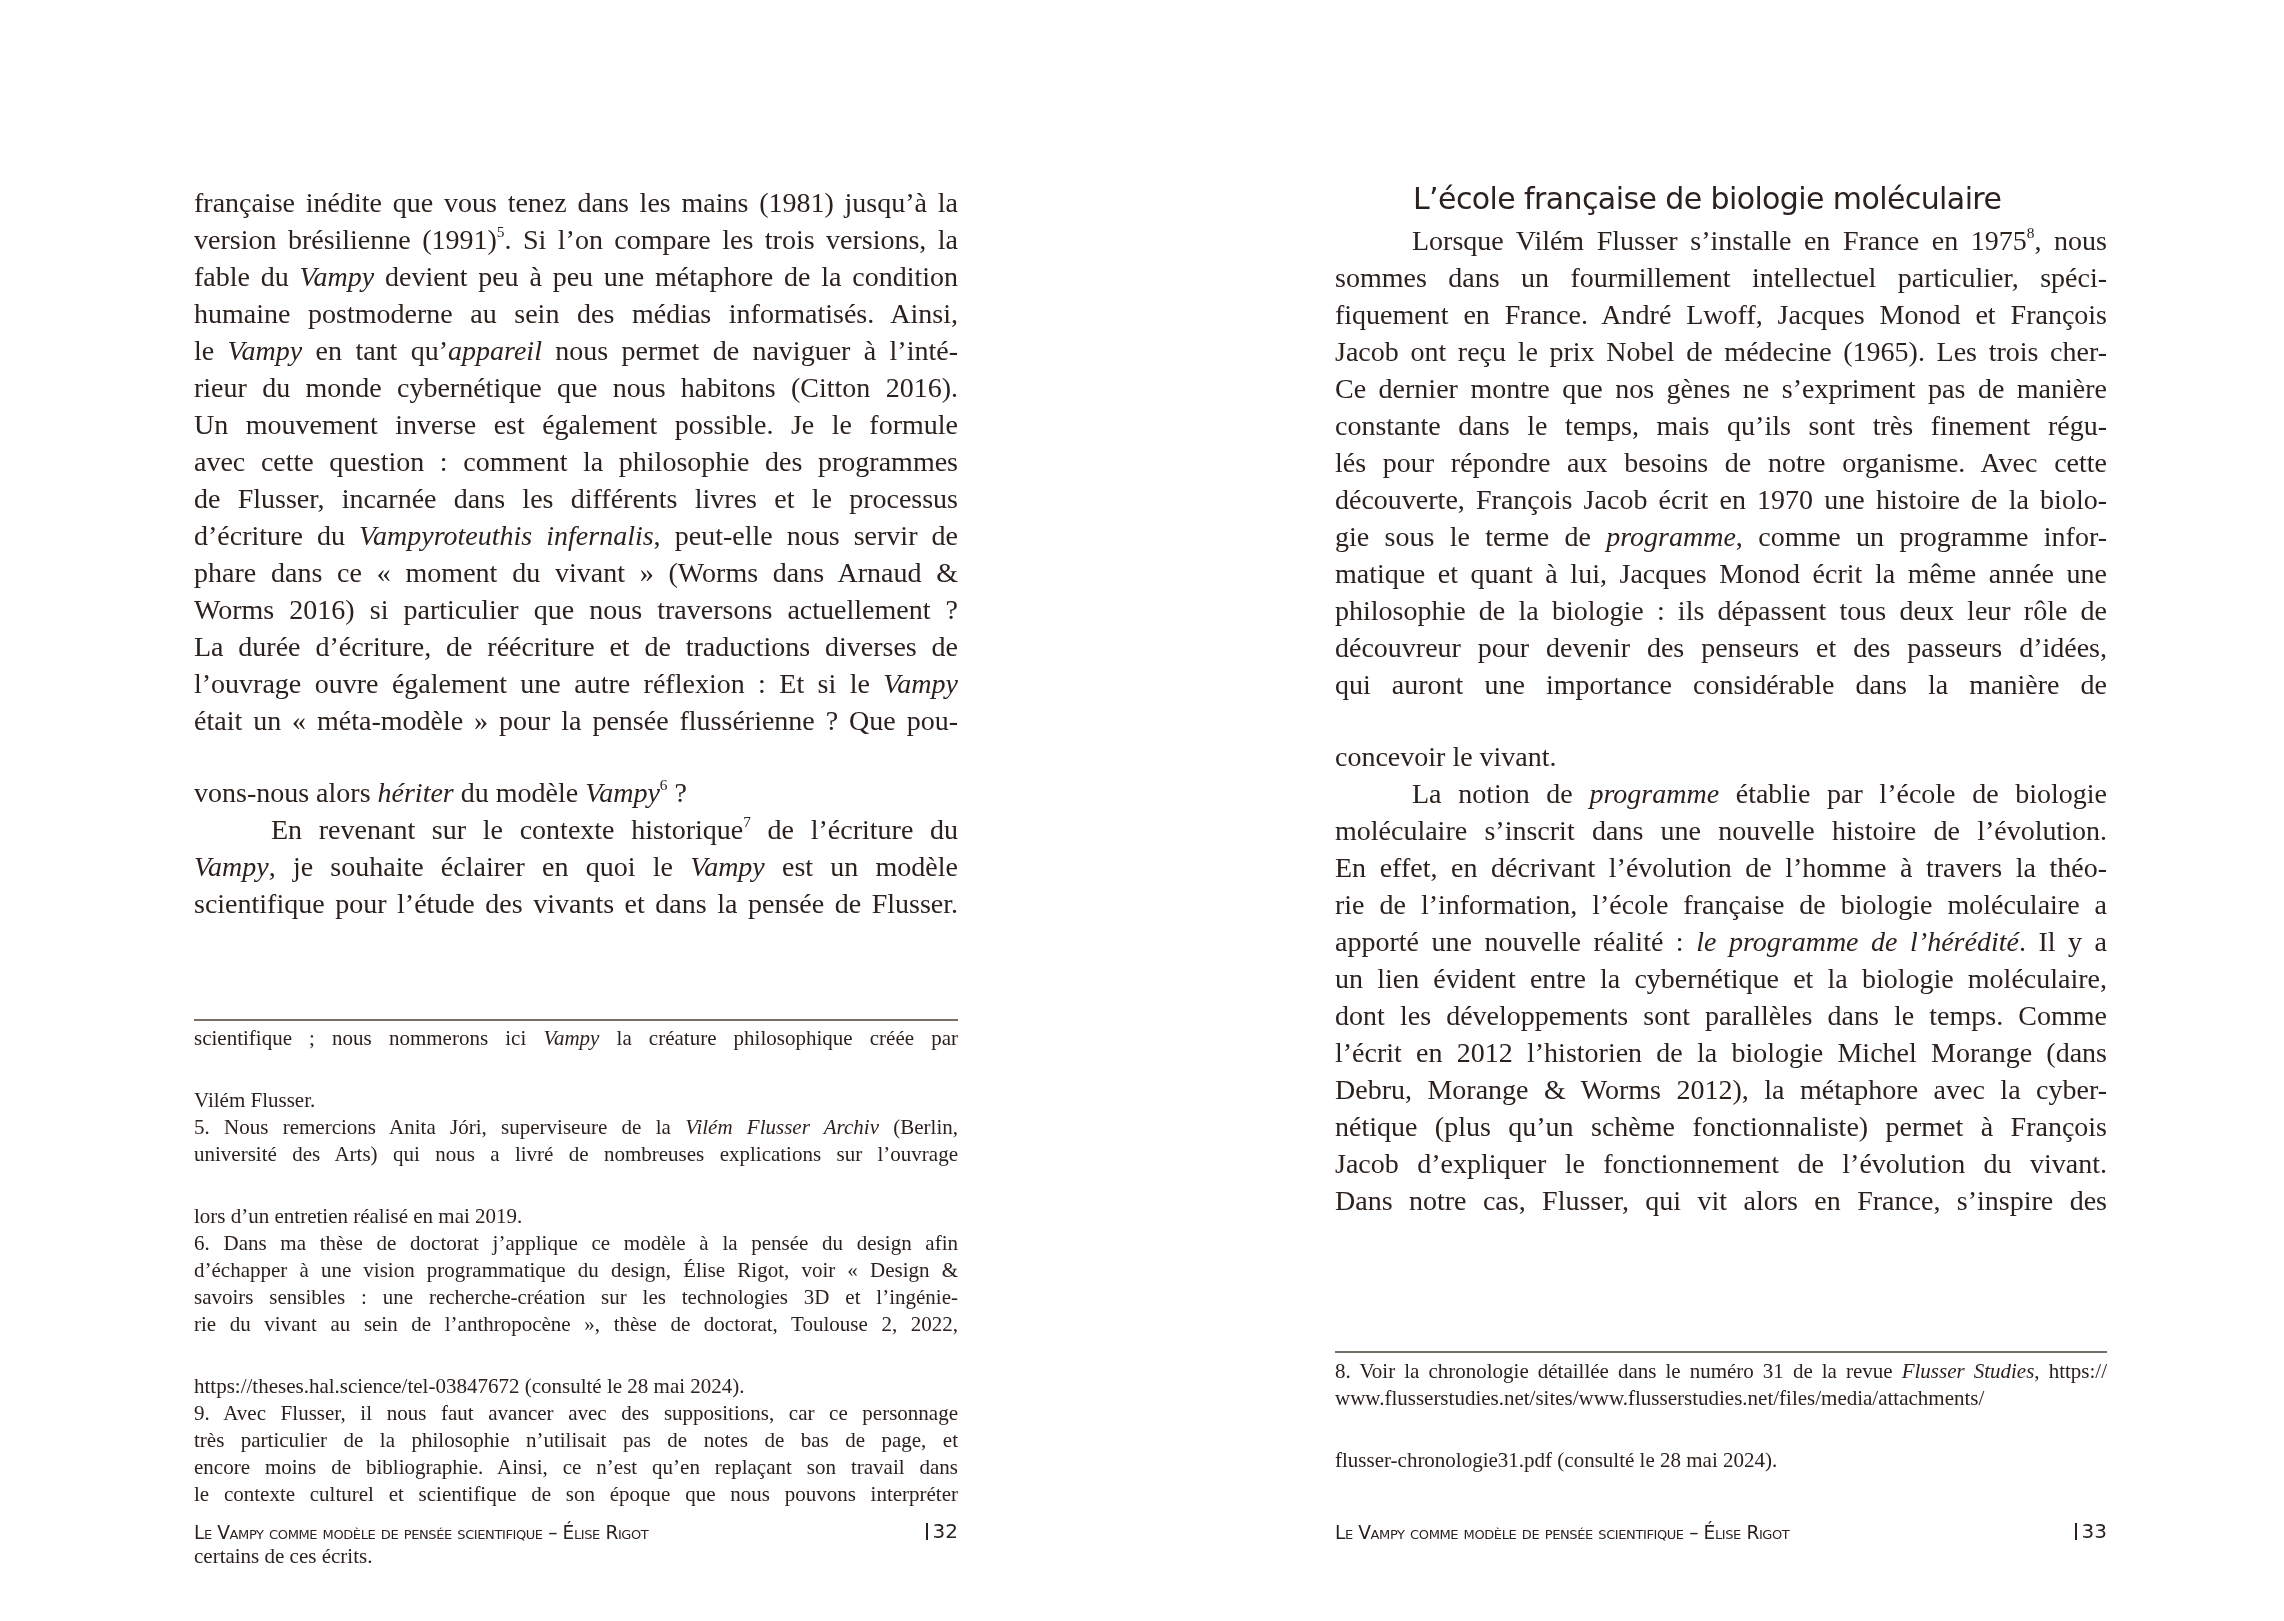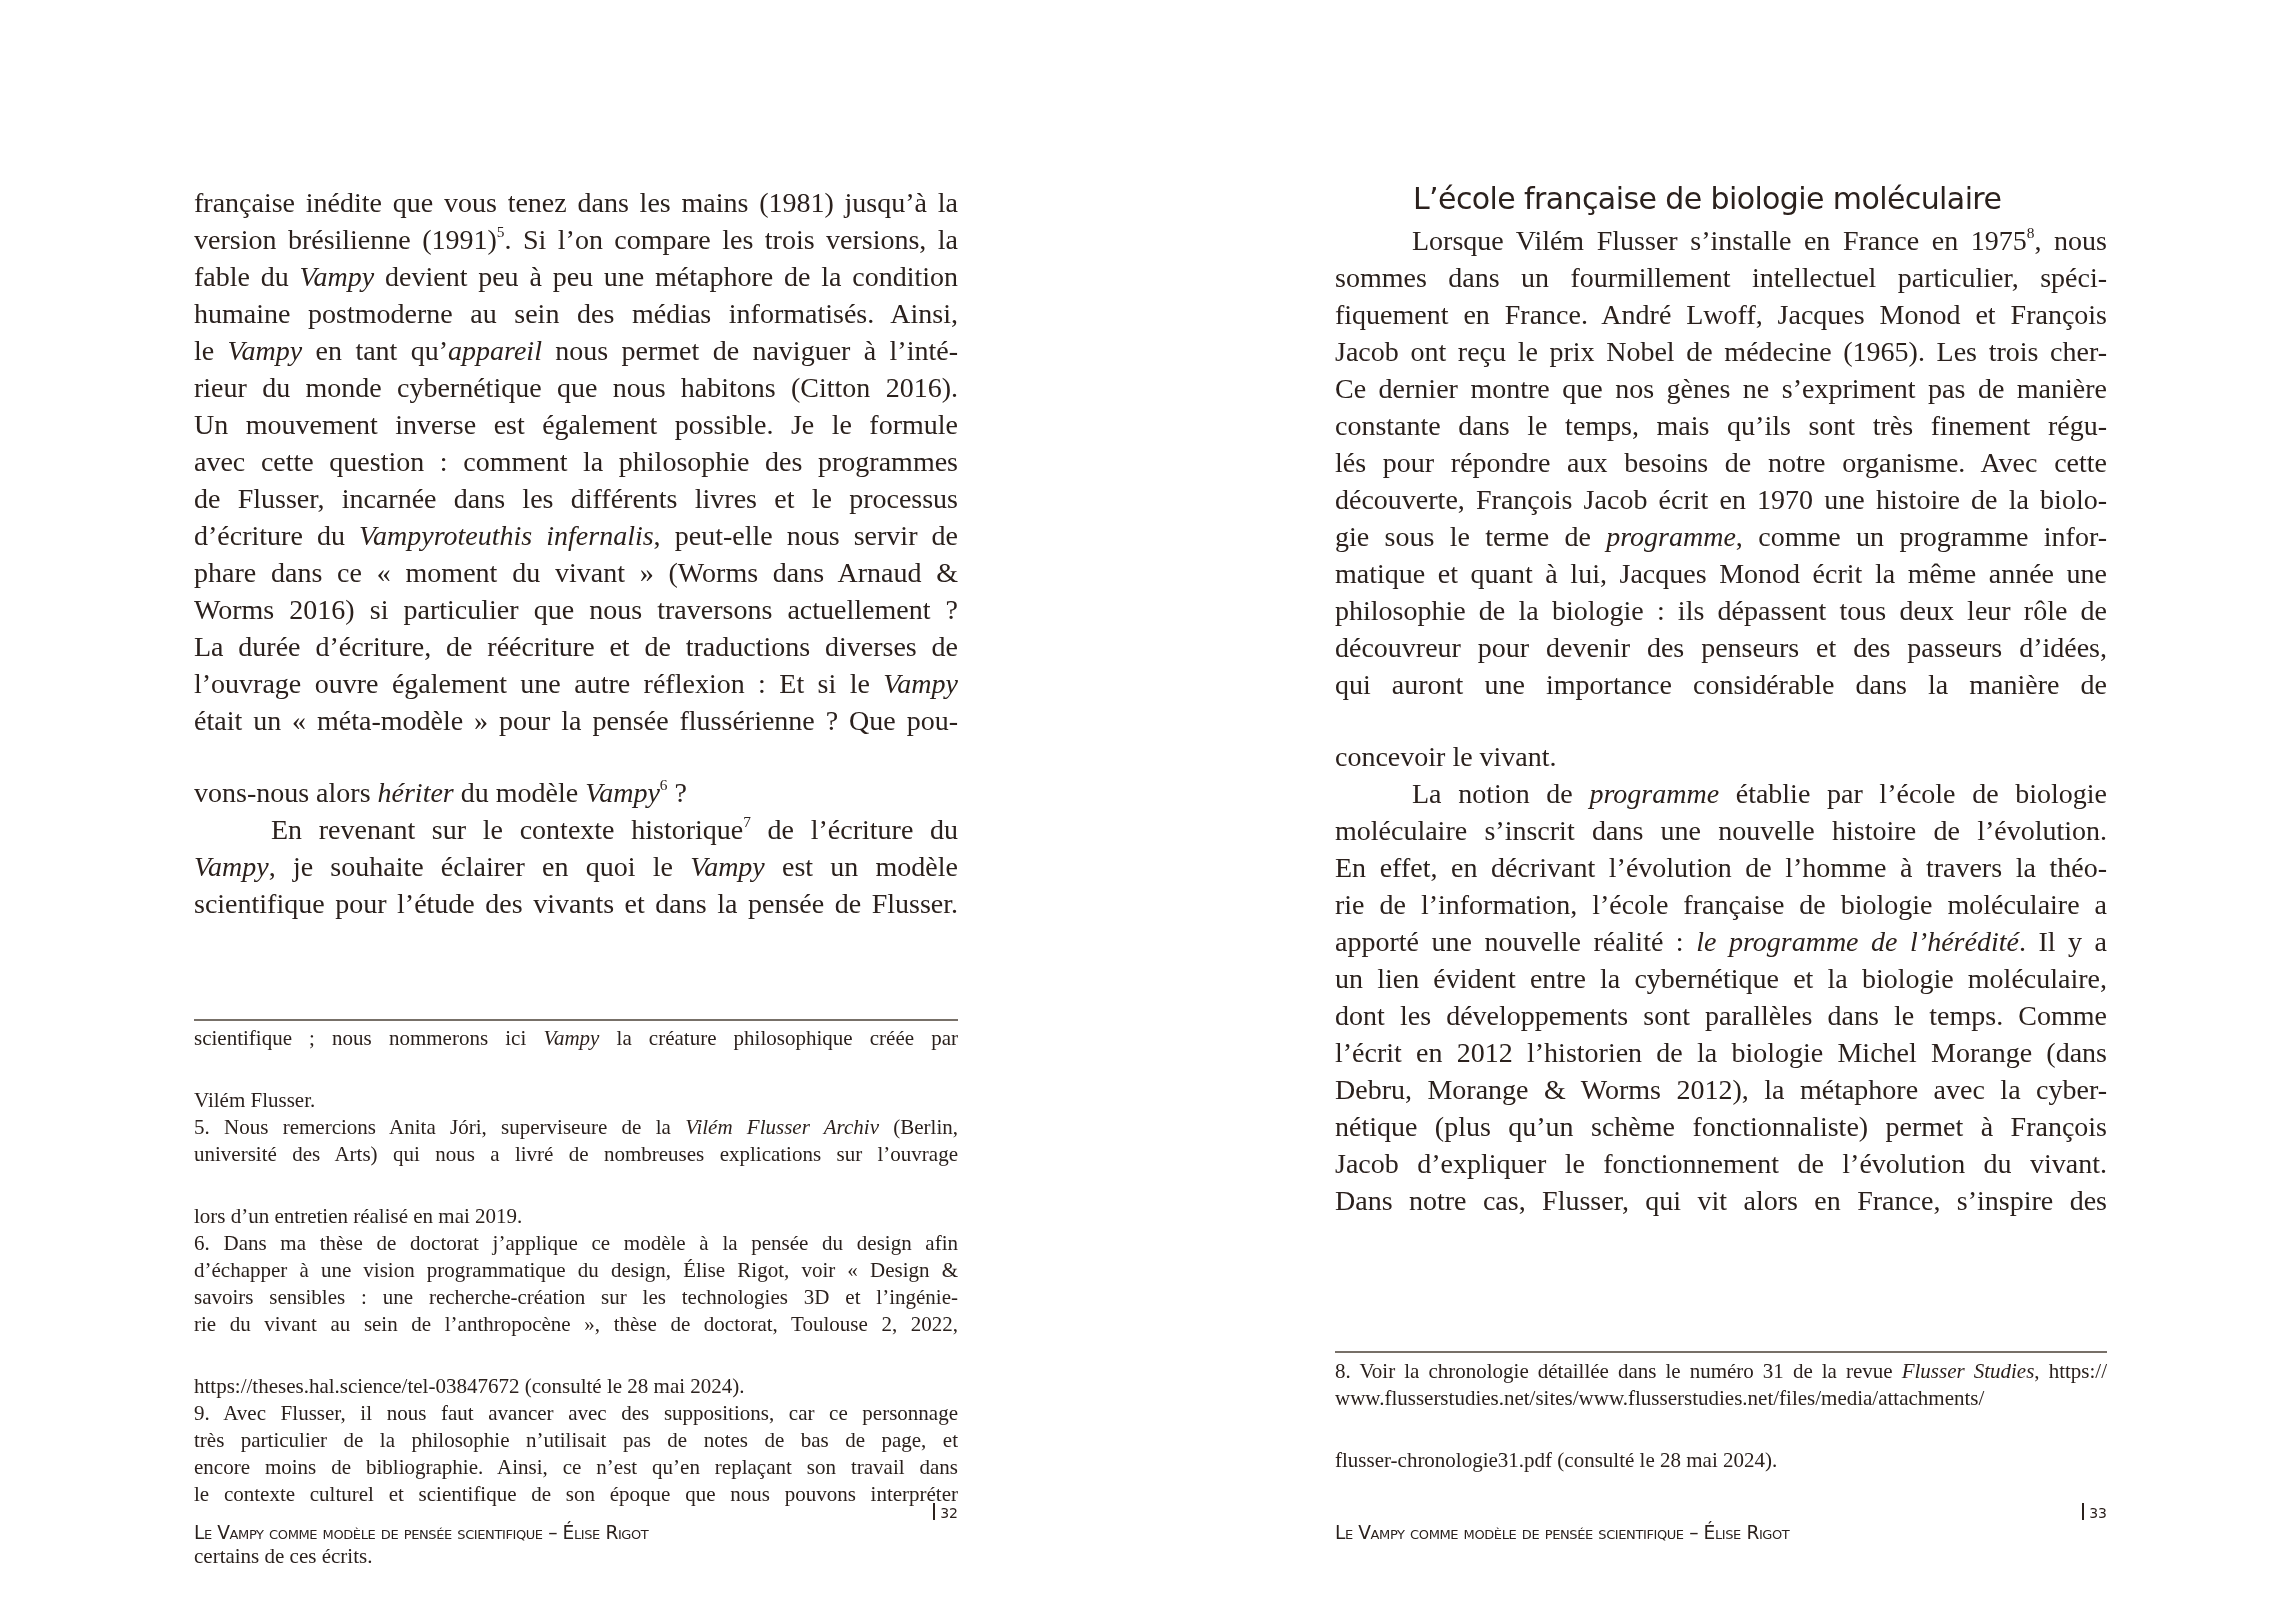--- a/index.html
+++ b/index.html
@@ -18,21 +18,21 @@
   .heading { position: absolute; top: 179px; left: 78px; font-family: "DejaVu Sans", sans-serif; font-size: 30px; line-height: 39px; letter-spacing: -0.6px; white-space: nowrap; color: #2b211d; }
   .fn-rule { position: absolute; left: 0; right: 0; height: 0; border-top: 2px solid #777068; }
   #page-left .fn-rule { top: 1019px; }
   #page-right .fn-rule { top: 1351px; }
   .footnotes { position: absolute; left: 0; right: 0; font-family: "Liberation Serif", serif; font-size: 21px; }
   #page-left .footnotes { top: 1025px; }
   #page-right .footnotes { top: 1358px; }
   .footnotes .line { height: 27px; line-height: 27px; }
   .running-foot { position: absolute; top: 1503px; left: 0; right: 0; height: 29px; font-family: "DejaVu Sans", sans-serif; color: #2b211d; }
   .running-title { position: absolute; left: 0; top: 0; font-size: 18.6px; font-variant: small-caps; letter-spacing: -0.4px; white-space: nowrap; margin-top: 19px; }
-  .page-number { position: absolute; right: 0; top: 0; font-size: 14px; white-space: nowrap; }
+  .page-number { position: absolute; right: 0; top: 16px; font-size: 20px; white-space: nowrap; }
   .page-number .bar { display: inline-block; width: 2px; height: 16.7px; background: #2b211d; margin-right: 4.9px; vertical-align: -2px; }
 </style>
 </head>
 <body>
 
 <div class="page" id="page-left">
   <div class="body-text">
       <span class="line"><span>française inédite que vous tenez dans les mains (1981) jusqu’à la</span></span>
       <span class="line"><span>version brésilienne (1991)</span><sup class="fn">5</sup><span>. Si l’on compare les trois versions, la</span></span>
       <span class="line"><span>fable du </span><span class="seg-i">Vampy</span><span> devient peu à peu une métaphore de la condition</span></span>

